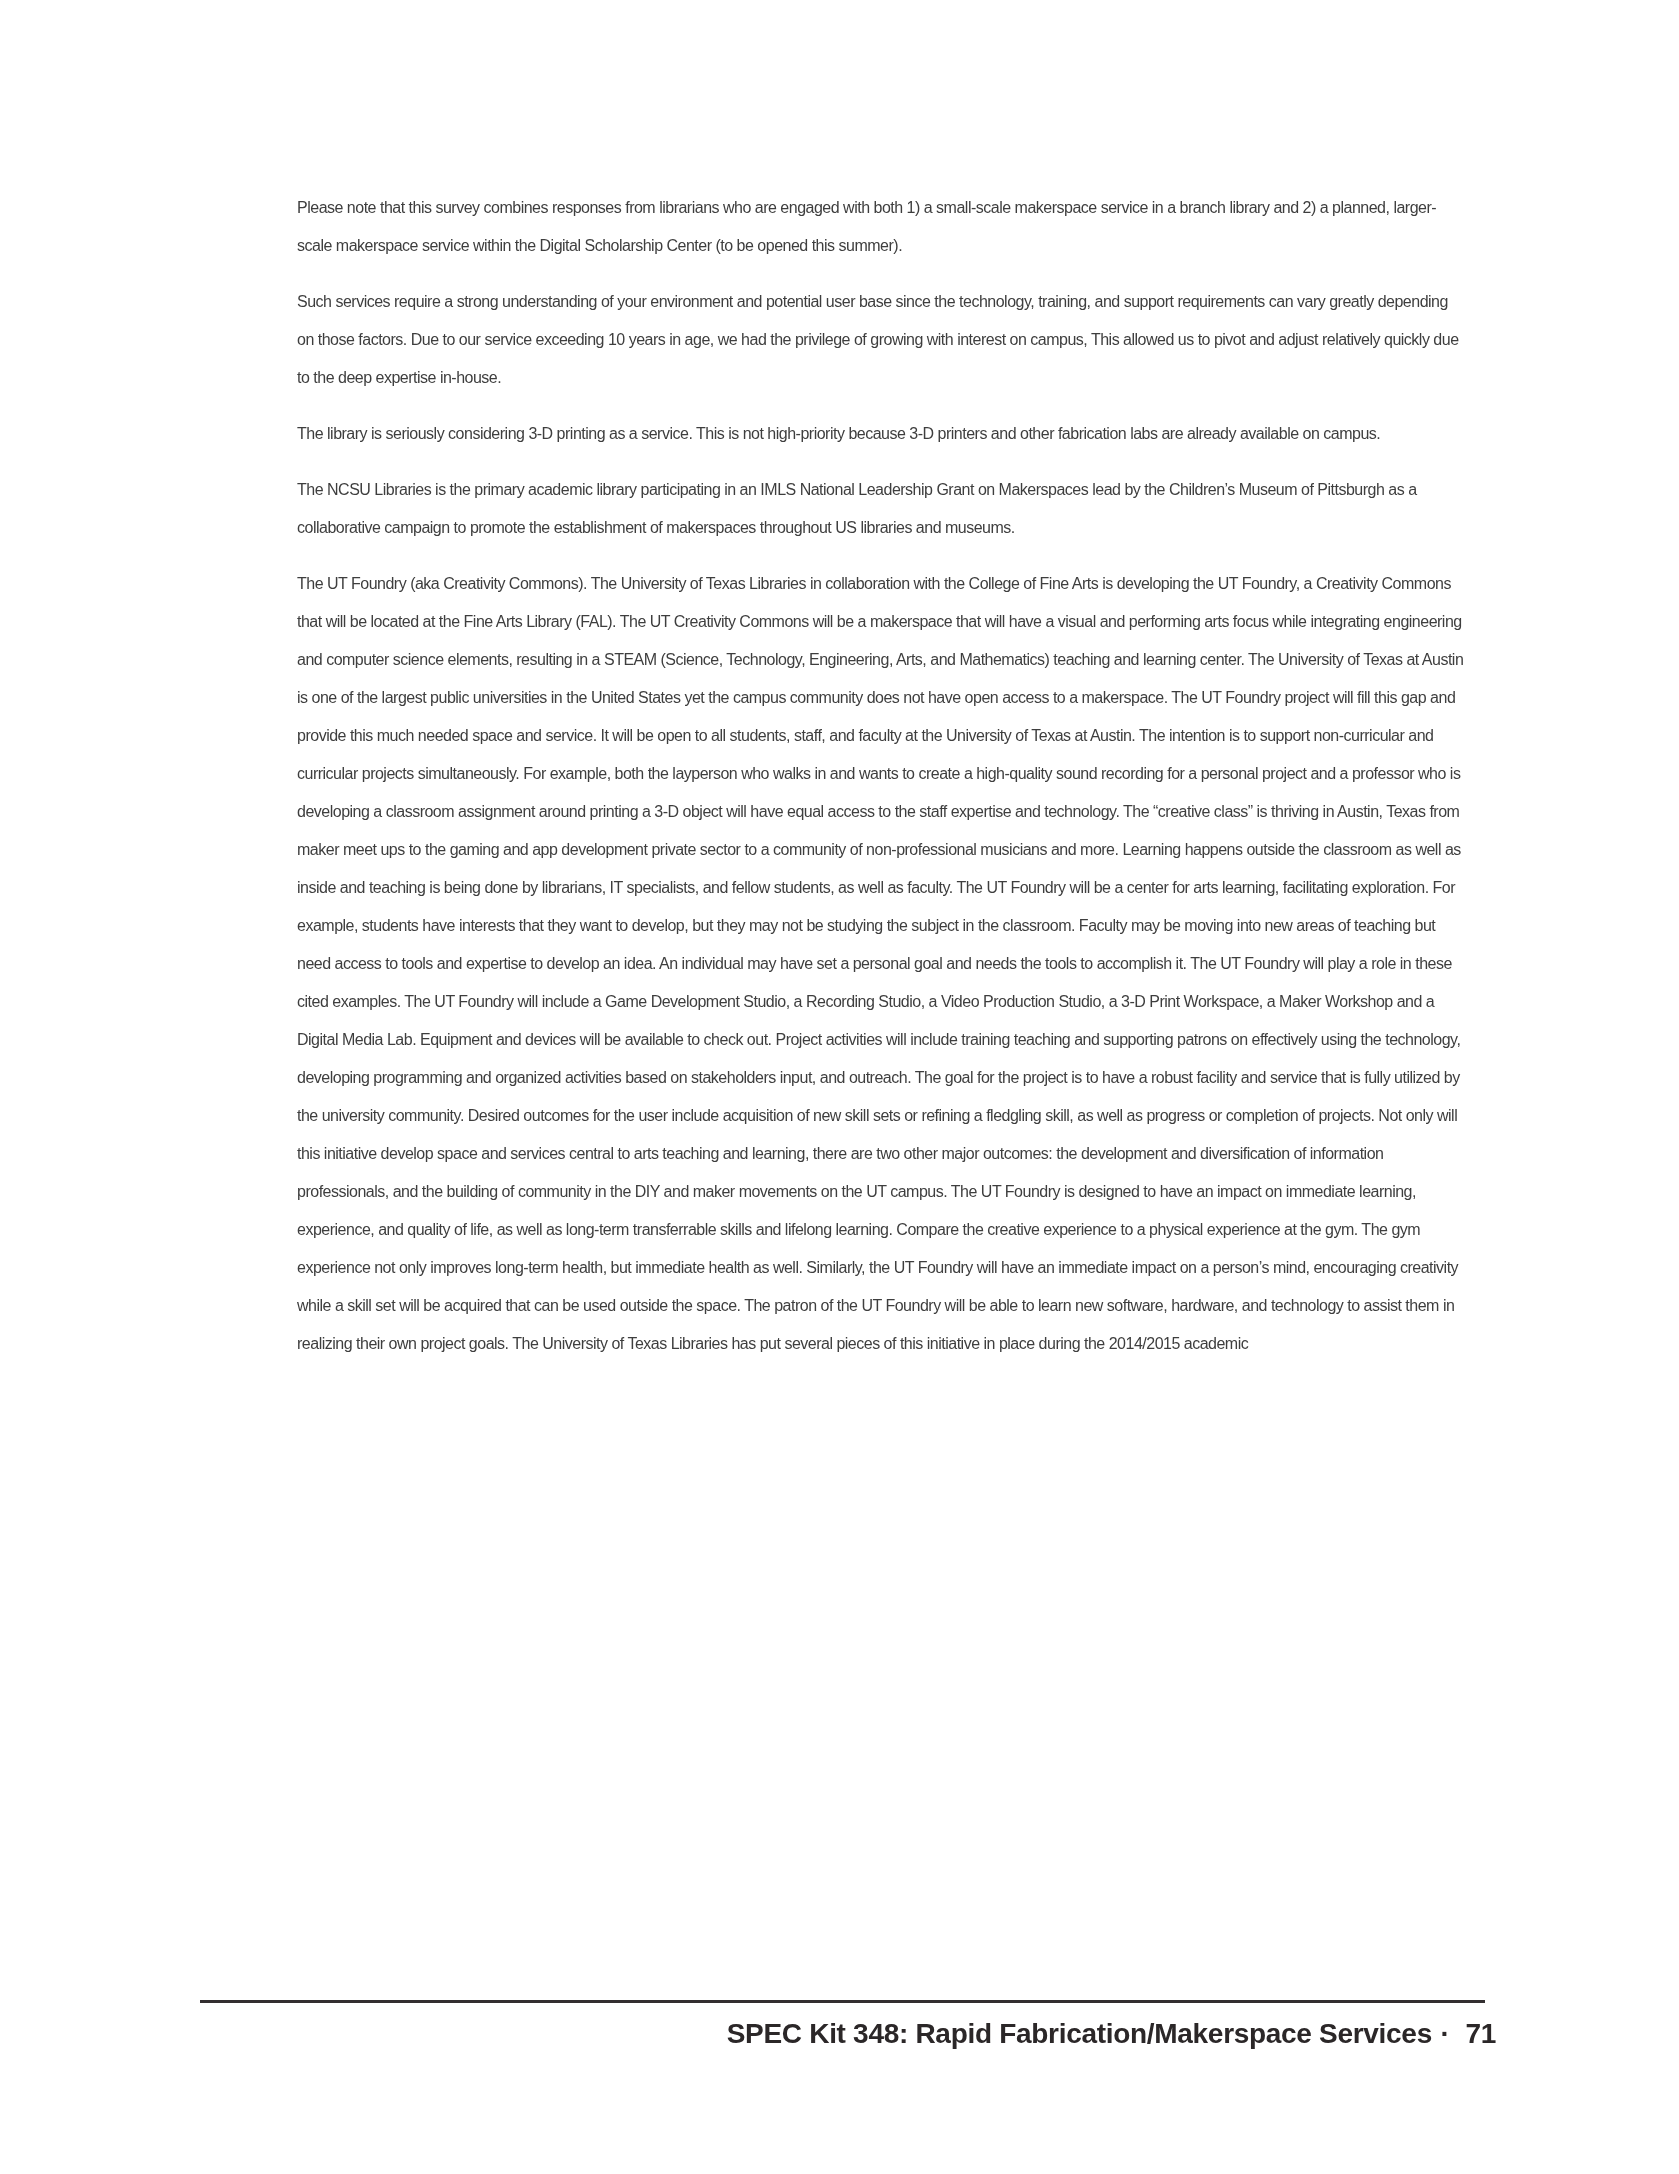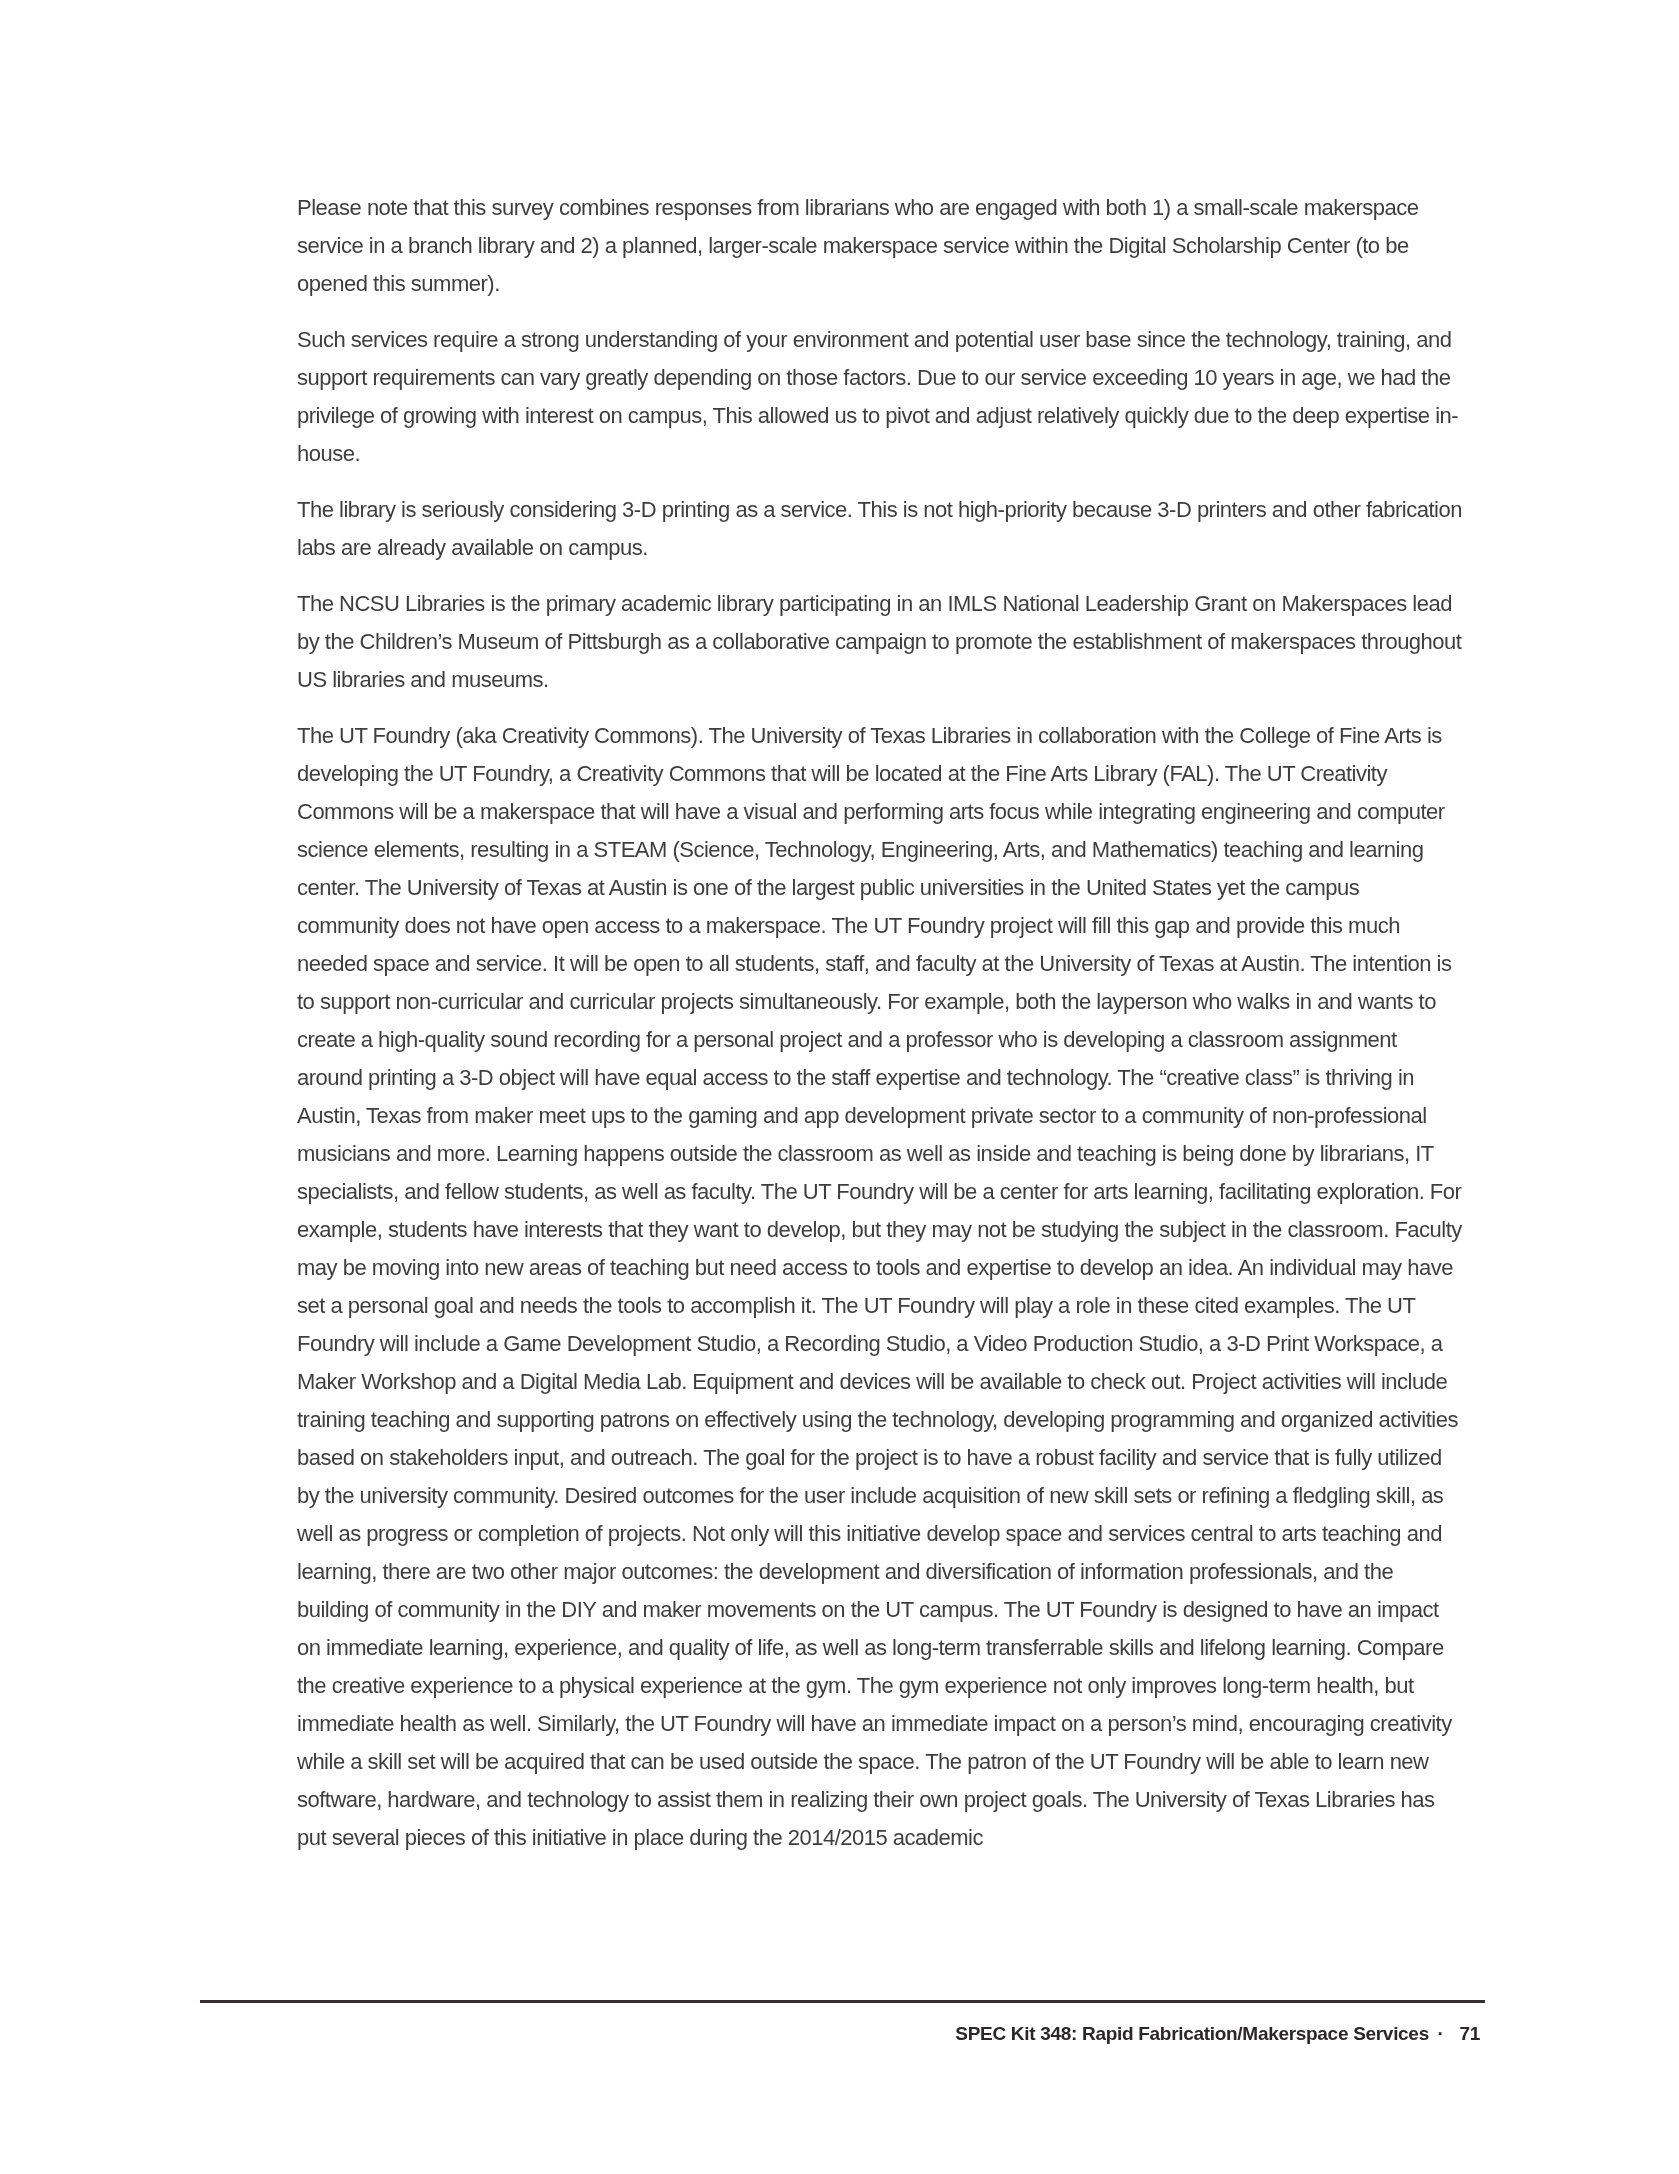--- a/index.html
+++ b/index.html
@@ -14,43 +14,43 @@
     background: #ffffff;
     overflow: hidden;
     font-family: "Liberation Sans", "DejaVu Sans", sans-serif;
   }
   .body-text {
     position: absolute;
     left: 297px;
     top: 189px;
     width: 1168px;
     color: #3e3e3e;
-    font-size: 22px;
+    font-size: 16px;
     line-height: 38px;
     letter-spacing: -0.5px;
     font-weight: 400;
     text-align: left;
   }
   .body-text p {
     margin: 0 0 18px 0;
     padding: 0;
   }
   .footer-rule {
     position: absolute;
     left: 200px;
     top: 2000px;
     width: 1285px;
     height: 2.8px;
     background: #332f30;
   }
   .page-footer {
     position: absolute;
     top: 2016px;
-    right: 200px;
-    font-size: 19px;
+    right: 184px;
+    font-size: 28px;
     line-height: 36px;
     font-weight: 600;
     color: #2b2728;
     letter-spacing: -0.3px;
     white-space: nowrap;
   }
   .page-footer .dot {
     display: inline-block;
     margin: 0 7.5px 0 8.5px;
   }

